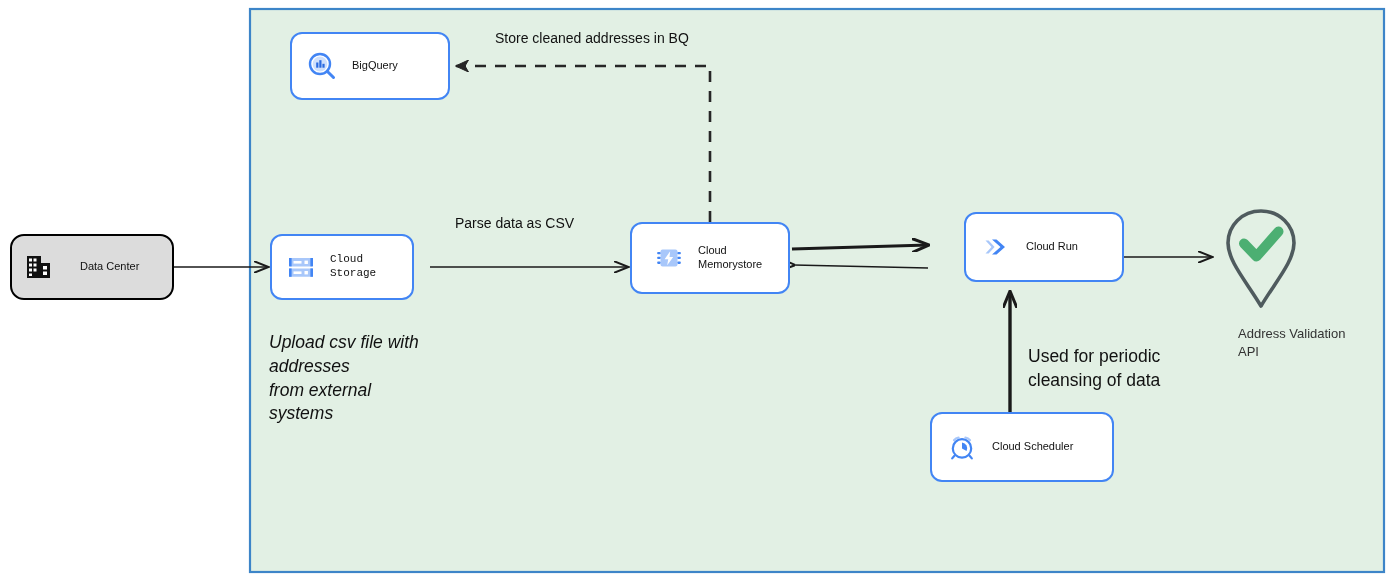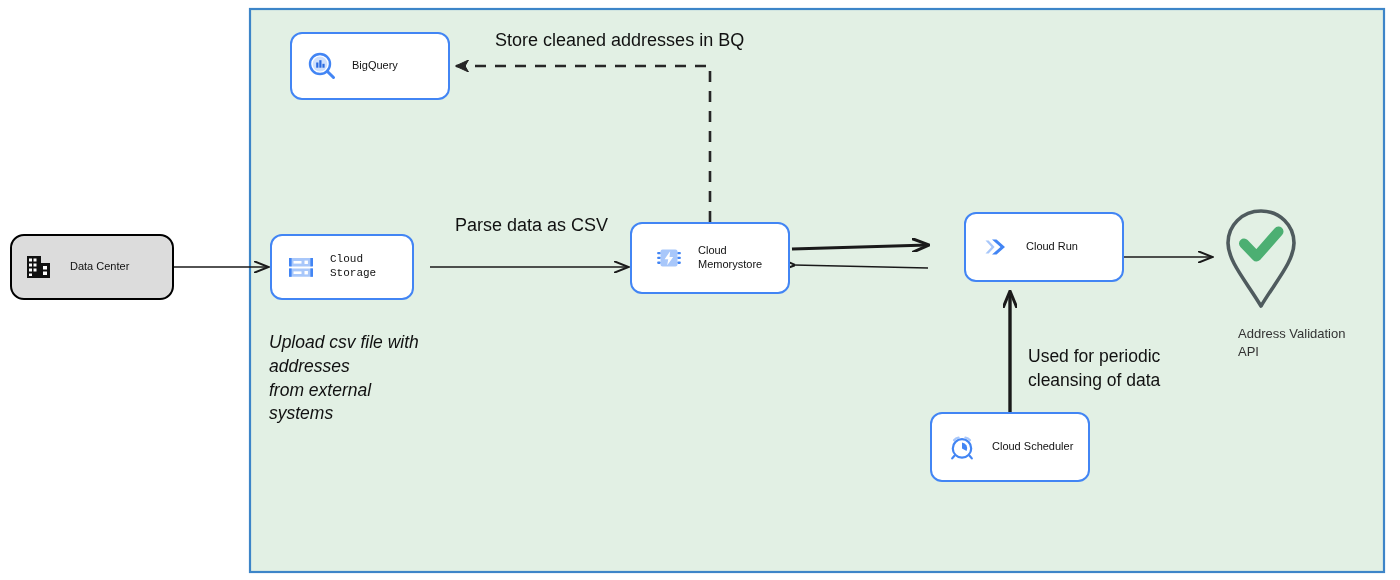--- a/index.html
+++ b/index.html
@@ -5,21 +5,21 @@
   html,body{margin:0;padding:0;background:#ffffff;}
   body{width:1400px;height:580px;position:relative;overflow:hidden;
        font-family:"Liberation Sans","DejaVu Sans",sans-serif;color:#1a1a1a;}
   #canvas{position:absolute;inset:0;width:1400px;height:580px;}
   svg.layer{position:absolute;left:0;top:0;width:1400px;height:580px;overflow:visible;}
   .node{position:absolute;box-sizing:border-box;display:flex;align-items:center;}
   .gcp-node{background:#ffffff;border:2px solid #4285f4;border-radius:12px;}
   .onprem-node{background:#dcdcdc;border:2.5px solid #000000;border-radius:14px;}
   .node .ico{flex:0 0 auto;display:flex;align-items:center;justify-content:center;}
   .node .lbl{font-size:11px;line-height:1.25;color:#111;}
-  .edge-label{position:absolute;font-size:18px;color:#111;white-space:nowrap;}
+  .edge-label{position:absolute;font-size:14px;color:#111;white-space:nowrap;}
   .caption{position:absolute;font-size:17.5px;color:#111;white-space:pre-line;line-height:1.36;}
   .pin-label{position:absolute;font-size:13px;color:#333;line-height:1.35;white-space:pre-line;}
 </style>
 </head>
 <body>
 
 <div id="canvas">
 
   <svg class="layer">
     <rect x="250" y="9" width="1134" height="563" fill="#e2f0e4" stroke="#3d85c8" stroke-width="2.2"></rect>
@@ -67,21 +67,21 @@
           <rect x="4" y="10.5" width="3" height="3"></rect>
             <rect x="8.5" y="10.5" width="3" height="3"></rect>
           <rect x="4" y="15.5" width="3" height="3"></rect>
             <rect x="8.5" y="15.5" width="3" height="3"></rect>
           <rect x="4" y="20.5" width="3" height="2.5"></rect>
           <rect x="18" y="13" width="4" height="3.5"></rect>
             <rect x="18" y="18.5" width="4" height="3.5"></rect>
         </g>
       </svg>
     </span>
-    <span class="lbl" style="margin-left:16px;">Data Center</span>
+    <span class="lbl" style="margin-left:26px;">Data Center</span>
   </div>
 
   <div class="node gcp-node" style="left:290px;top:32px;width:160px;height:68px;padding:0 14px;">
     <span class="ico" style="width:32px;height:32px;">
       <svg width="30" height="30" viewBox="0 0 30 30">
         <circle cx="13" cy="13" r="10" fill="none" stroke="#4285f4" stroke-width="2.4"></circle>
         <circle cx="13" cy="13" r="7.4" fill="#a8c7fa" opacity="0.55"></circle>
         <g fill="#2a6ae0">
           <rect x="9.2" y="11.5" width="2.2" height="5.2"></rect>
           <rect x="12.3" y="9.2" width="2.2" height="7.5"></rect>
@@ -137,21 +137,21 @@
   <div class="node gcp-node" style="left:964px;top:212px;width:160px;height:70px;padding:0 14px;">
     <span class="ico" style="width:32px;height:32px;">
       <svg width="30" height="30" viewBox="0 0 30 30">
         <path d="M4.5 8.5 L10.5 15 L4.5 21.5 L7.6 21.5 L13.6 15 L7.6 8.5 Z" fill="#a8c7fa"></path>
         <path d="M11 7.5 L19.5 15 L11 22.5 L15.5 22.5 L24 15 L15.5 7.5 Z" fill="#4285f4"></path>
       </svg>
     </span>
     <span class="lbl" style="margin-left:14px;">Cloud Run</span>
   </div>
 
-  <div class="node gcp-node" style="left:930px;top:412px;width:160px;height:70px;padding:0 14px;">
+  <div class="node gcp-node" style="left:930px;top:412px;width:184px;height:70px;padding:0 14px;">
     <span class="ico" style="width:32px;height:32px;">
       <svg width="30" height="30" viewBox="0 0 30 30">
         <circle cx="15" cy="16.4" r="9.2" fill="none" stroke="#4285f4" stroke-width="2.2"></circle>
         <path d="M7 8.2 A7 7 0 0 1 11.6 5.6" fill="none" stroke="#a8c7fa" stroke-width="2.2" stroke-linecap="round"></path>
         <path d="M23 8.2 A7 7 0 0 0 18.4 5.6" fill="none" stroke="#a8c7fa" stroke-width="2.2" stroke-linecap="round"></path>
         <path d="M15 16.4 L15 10.6 A5.8 5.8 0 0 1 19.6 19 Z" fill="#4285f4"></path>
         <line x1="7.2" y1="24" x2="5.2" y2="26.4" stroke="#4285f4" stroke-width="2.2" stroke-linecap="round"></line>
         <line x1="22.8" y1="24" x2="24.8" y2="26.4" stroke="#4285f4" stroke-width="2.2" stroke-linecap="round"></line>
       </svg>
     </span>

